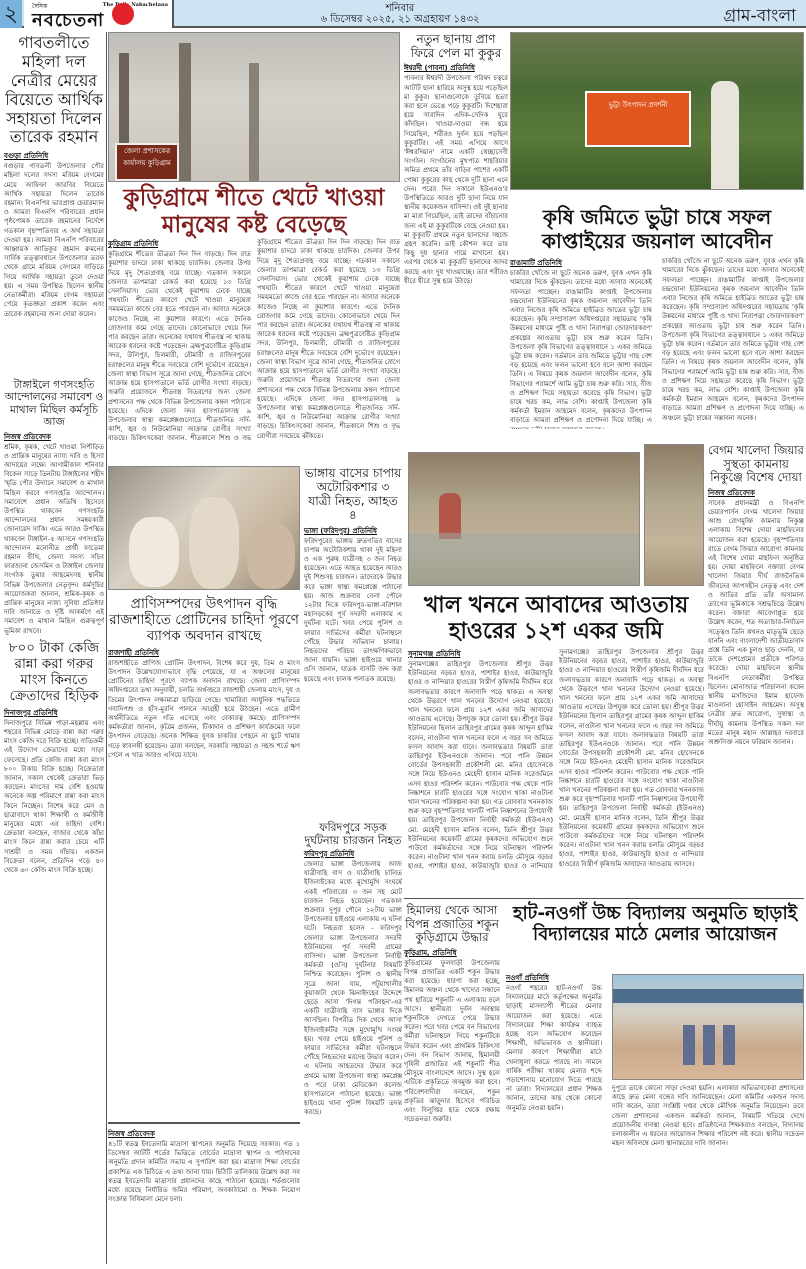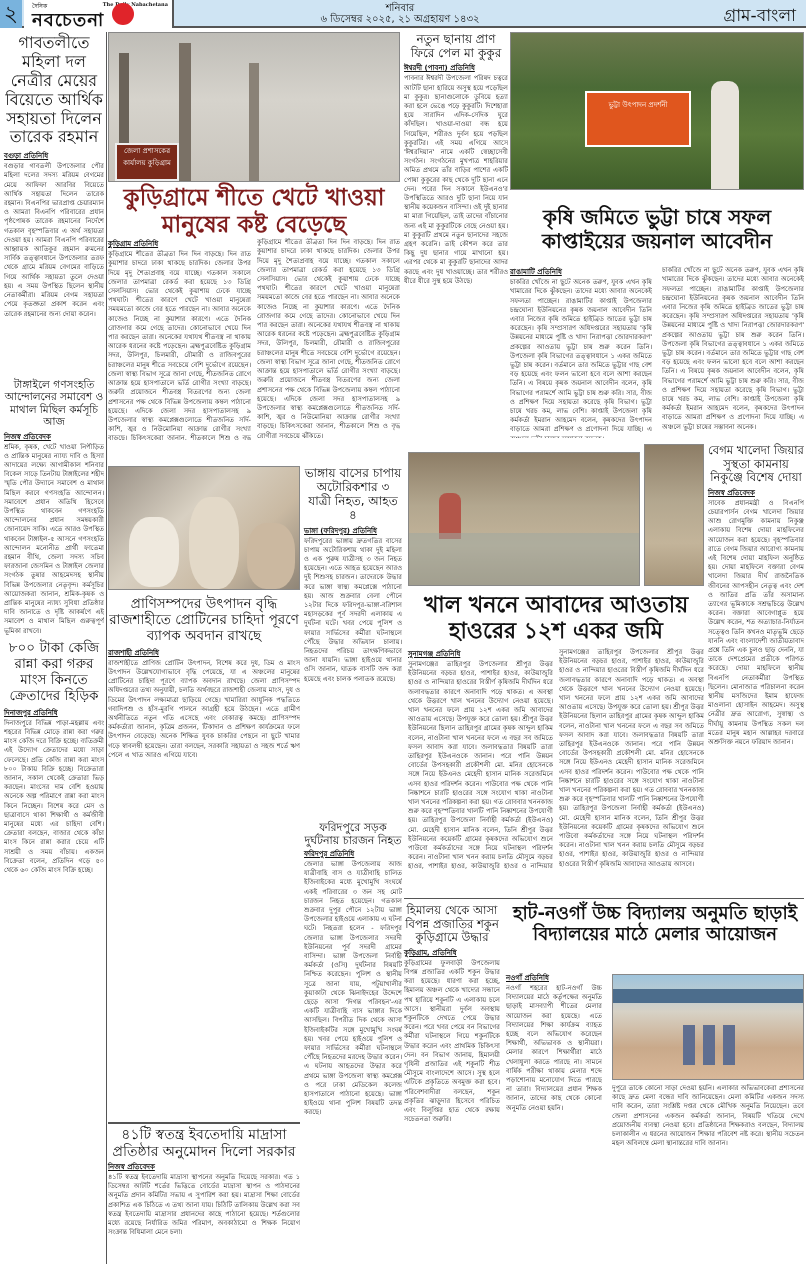--- a/index.html
+++ b/index.html
@@ -88,21 +88,21 @@
   <div class="byline" style="margin-top:2px">ঈশ্বরদী (পাবনা) প্রতিনিধি</div>
   <div class="body" style="height:335px">পাবনার ঈশ্বরদী উপজেলা পরিষদ চত্বরে আটটি ছানা হারিয়ে অসুস্থ হয়ে পড়েছিল মা কুকুর। ছানাগুলোকে ডুবিয়ে হত্যা করা হলে ভেঙে পড়ে কুকুরটি। দিশেহারা হয়ে সারাদিন এদিক-সেদিক ঘুরে কাঁদছিল। খাওয়া-দাওয়া বন্ধ হয়ে গিয়েছিল, শরীরও দুর্বল হয়ে পড়ছিল কুকুরটির। এই সময় এগিয়ে আসে 'ঈশ্বরদিয়ান' নামে একটি স্বেচ্ছাসেবী সংগঠন। সংগঠনের মুখপাত্র শাহরিয়ার অমিত প্রথমে তাঁর বাড়ির পাশের একটি পোষা কুকুরের কাছ থেকে দুটি ছানা এনে দেন। পরের দিন সকালে ইউএনও'র উপস্থিতিতে আরও দুটি ছানা নিয়ে যান স্থানীয় কয়েকজন বাসিন্দা। ওই দুই ছানার মা মারা গিয়েছিল, তাই তাদের বাঁচানোর জন্য এই মা কুকুরটিকে বেছে নেওয়া হয়। মা কুকুরটি প্রথমে নতুন ছানাদের সহজে গ্রহণ করেনি। তাই কৌশল করে তার কিছু দুধ ছানার গায়ে মাখানো হয়। এরপর থেকে মা কুকুরটি ছানাদের আদর করছে এবং দুধ খাওয়াচ্ছে। তার শরীরও ধীরে ধীরে সুস্থ হয়ে উঠছে।</div>
 </div>
 
 <div class="abs photo field" style="left:510px;top:32px;width:294px;height:158px">
   <div class="sign" style="left:74px;top:58px;width:106px;height:56px;font-size:7px;padding-top:6px">ভুট্টা উৎপাদন প্রদর্শনী</div>
   <div class="abs" style="left:200px;top:48px;width:28px;height:108px;background:#e8e4dc;border-radius:10px 10px 0 0"></div>
 </div>
 <div class="abs" style="left:510px;top:206px;width:294px">
   <div class="hl" style="font-size:20px;font-weight:bold">কৃষি জমিতে ভুট্টা চাষে সফল কাপ্তাইয়ের জয়নাল আবেদীন</div>
-  <div style="display:flex;gap:10px;margin-top:13px">
+  <div style="display:flex;gap:10px;margin-top:4px">
     <div style="width:144px">
       <div class="byline">রাঙামাটি প্রতিনিধি</div>
       <div class="body" style="height:160px">চাকরির খোঁজে না ছুটে অনেক তরুণ, যুবক এখন কৃষি খামারের দিকে ঝুঁকছেন। তাদের মধ্যে আবার অনেকেই সফলতা পাচ্ছেন। রাঙামাটির কাপ্তাই উপজেলার চন্দ্রঘোনা ইউনিয়নের কৃষক জয়নাল আবেদীন তিনি এবার নিজের কৃষি জমিতে হাইব্রিড জাতের ভুট্টা চাষ করেছেন। কৃষি সম্প্রসারণ অধিদপ্তরের সহায়তায় 'কৃষি উন্নয়নের মাধ্যমে পুষ্টি ও খাদ্য নিরাপত্তা জোরদারকরণ' প্রকল্পের আওতায় ভুট্টা চাষ শুরু করেন তিনি। উপজেলা কৃষি বিভাগের তত্ত্বাবধানে ১ একর জমিতে ভুট্টা চাষ করেন। বর্তমানে তার জমিতে ভুট্টার গাছ বেশ বড় হয়েছে এবং ফলন ভালো হবে বলে আশা করছেন তিনি। এ বিষয়ে কৃষক জয়নাল আবেদীন বলেন, কৃষি বিভাগের পরামর্শে আমি ভুট্টা চাষ শুরু করি। সার, বীজ ও প্রশিক্ষণ দিয়ে সহায়তা করেছে কৃষি বিভাগ। ভুট্টা চাষে খরচ কম, লাভ বেশি। কাপ্তাই উপজেলা কৃষি কর্মকর্তা ইমরান আহমেদ বলেন, কৃষকদের উৎপাদন বাড়াতে আমরা প্রশিক্ষণ ও প্রণোদনা দিয়ে যাচ্ছি। এ অঞ্চলে ভুট্টা চাষের সম্ভাবনা অনেক।</div>
     </div>
     <div class="body" style="width:144px;height:170px">চাকরির খোঁজে না ছুটে অনেক তরুণ, যুবক এখন কৃষি খামারের দিকে ঝুঁকছেন। তাদের মধ্যে আবার অনেকেই সফলতা পাচ্ছেন। রাঙামাটির কাপ্তাই উপজেলার চন্দ্রঘোনা ইউনিয়নের কৃষক জয়নাল আবেদীন তিনি এবার নিজের কৃষি জমিতে হাইব্রিড জাতের ভুট্টা চাষ করেছেন। কৃষি সম্প্রসারণ অধিদপ্তরের সহায়তায় 'কৃষি উন্নয়নের মাধ্যমে পুষ্টি ও খাদ্য নিরাপত্তা জোরদারকরণ' প্রকল্পের আওতায় ভুট্টা চাষ শুরু করেন তিনি। উপজেলা কৃষি বিভাগের তত্ত্বাবধানে ১ একর জমিতে ভুট্টা চাষ করেন। বর্তমানে তার জমিতে ভুট্টার গাছ বেশ বড় হয়েছে এবং ফলন ভালো হবে বলে আশা করছেন তিনি। এ বিষয়ে কৃষক জয়নাল আবেদীন বলেন, কৃষি বিভাগের পরামর্শে আমি ভুট্টা চাষ শুরু করি। সার, বীজ ও প্রশিক্ষণ দিয়ে সহায়তা করেছে কৃষি বিভাগ। ভুট্টা চাষে খরচ কম, লাভ বেশি। কাপ্তাই উপজেলা কৃষি কর্মকর্তা ইমরান আহমেদ বলেন, কৃষকদের উৎপাদন বাড়াতে আমরা প্রশিক্ষণ ও প্রণোদনা দিয়ে যাচ্ছি। এ অঞ্চলে ভুট্টা চাষের সম্ভাবনা অনেক।</div>
   </div>
 </div>
 
 <div class="abs photo sheep" style="left:108px;top:466px;width:192px;height:124px">
   <div class="abs" style="left:20px;top:50px;width:50px;height:70px;border-radius:40%;background:#efe9de"></div>
@@ -122,21 +122,20 @@
 </div>
 
 <div class="abs" style="left:304px;top:822px;width:98px">
   <div class="hl" style="font-size:11px">ফরিদপুরে সড়ক দুর্ঘটনায় চারজন নিহত</div>
   <div class="byline" style="margin-top:0">ফরিদপুর প্রতিনিধি</div>
   <div class="body" style="height:400px">জেলার ভাঙ্গা উপজেলায় আজ যাত্রীবাহি বাস ও যাত্রীবাহি চালিত ইজিবাইকের মধ্যে মুখোমুখি সংঘর্ষে একই পরিবারের ৩ জন সহ মোট চারজন নিহত হয়েছেন। গতকাল শুক্রবার দুপুর পৌনে ১২টায় ভাঙ্গা উপজেলার হাইওয়ে এলাকায় এ ঘটনা ঘটে। নিহতরা হলেন - ফরিদপুর জেলার ভাঙ্গা উপজেলার সদরদী ইউনিয়নের পূর্ব সদরদী গ্রামের বাসিন্দা। ভাঙ্গা উপজেলা নির্বাহী কর্মকর্তা (ওসি) দুর্ঘটনার বিষয়টি নিশ্চিত করেছেন। পুলিশ ও স্থানীয় সূত্রে জানা যায়, পটুয়াখালীর কুয়াকাটা থেকে ঝিনাইদহের উদ্দেশে ছেড়ে আসা 'দিগন্ত পরিবহন'-এর একটি যাত্রীবাহি বাস ভাঙ্গার দিকে আসছিল। বিপরীত দিক থেকে আসা ইজিবাইকটির সঙ্গে মুখোমুখি সংঘর্ষ হয়। খবর পেয়ে হাইওয়ে পুলিশ ও ফায়ার সার্ভিসের কর্মীরা ঘটনাস্থলে পৌঁছে নিহতদের মরদেহ উদ্ধার করেন। এ ঘটনায় আহতদের উদ্ধার করে প্রথমে ভাঙ্গা উপজেলা স্বাস্থ্য কমপ্লেক্স ও পরে ঢাকা মেডিকেল কলেজ হাসপাতালে পাঠানো হয়েছে। ভাঙ্গা হাইওয়ে থানা পুলিশ বিষয়টি তদন্ত করছে।</div>
 </div>
 
 <div class="abs boxline" style="left:108px;top:1122px;width:192px;height:1px"></div>
 <div class="abs" style="left:108px;top:1126px;width:192px">
-  <div class="hl" style="font-size:14px">৪১টি স্বতন্ত্র ইবতেদায়ি মাদ্রাসা প্রতিষ্ঠার অনুমোদন দিলো সরকার</div>
   <div class="byline" style="margin-top:2px">নিজস্ব প্রতিবেদক</div>
   <div class="body" style="height:90px">৪১টি স্বতন্ত্র ইবতেদায়ি মাদ্রাসা স্থাপনের অনুমতি দিয়েছে সরকার। গত ১ ডিসেম্বর আটটি শর্তের ভিত্তিতে বোর্ডের মাদ্রাসা স্থাপন ও পাঠদানের অনুমতি প্রদান কমিটির সভায় এ সুপারিশ করা হয়। মাদ্রাসা শিক্ষা বোর্ডের প্রকাশিত এক চিঠিতে এ তথ্য জানা যায়। চিঠিটি তালিকায় উল্লেখ করা সব স্বতন্ত্র ইবতেদায়ি মাদ্রাসার প্রধানদের কাছে পাঠানো হয়েছে। শর্তগুলোর মধ্যে রয়েছে নির্ধারিত জমির পরিমাণ, অবকাঠামো ও শিক্ষক নিয়োগ সংক্রান্ত বিধিমালা মেনে চলা।</div>
 </div>
 
 <div class="abs photo canal" style="left:408px;top:452px;width:232px;height:134px">
   <div class="abs" style="left:30px;top:40px;width:22px;height:46px;background:#b3564a;border-radius:8px 8px 0 0"></div>
   <div class="abs" style="left:0;top:80px;width:232px;height:54px;background:#9fa8a0;opacity:.55"></div>
 </div>
 <div class="abs photo canal" style="left:644px;top:444px;width:60px;height:142px"></div>
 

